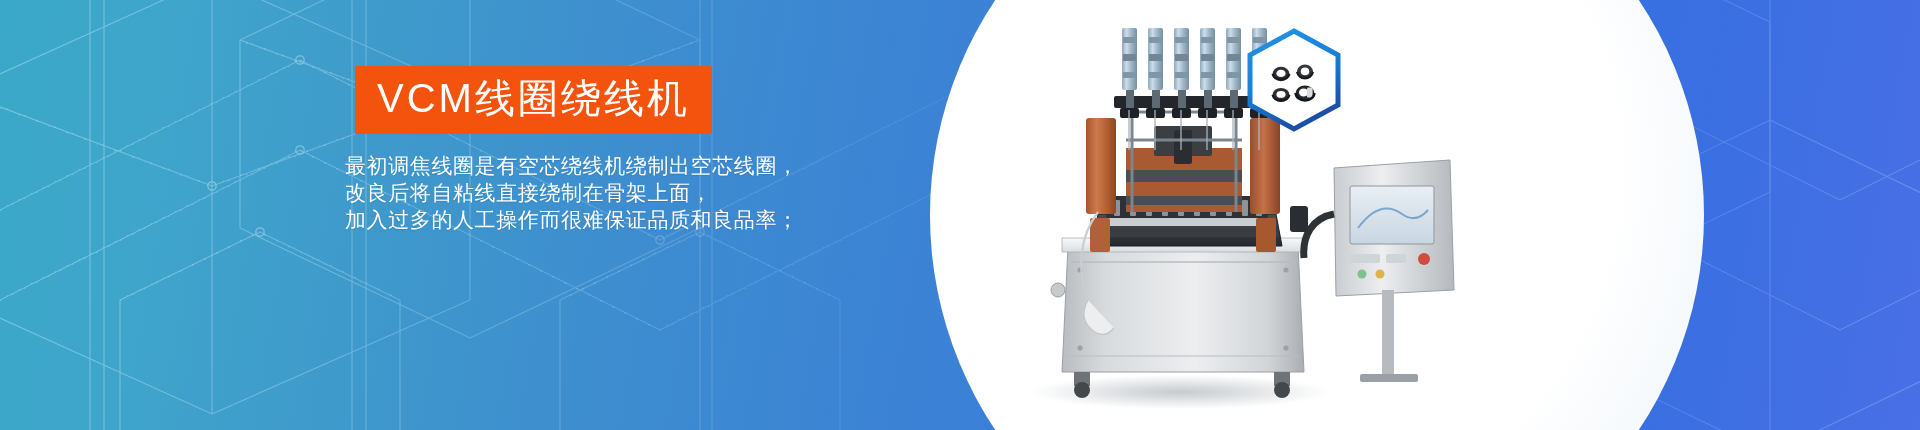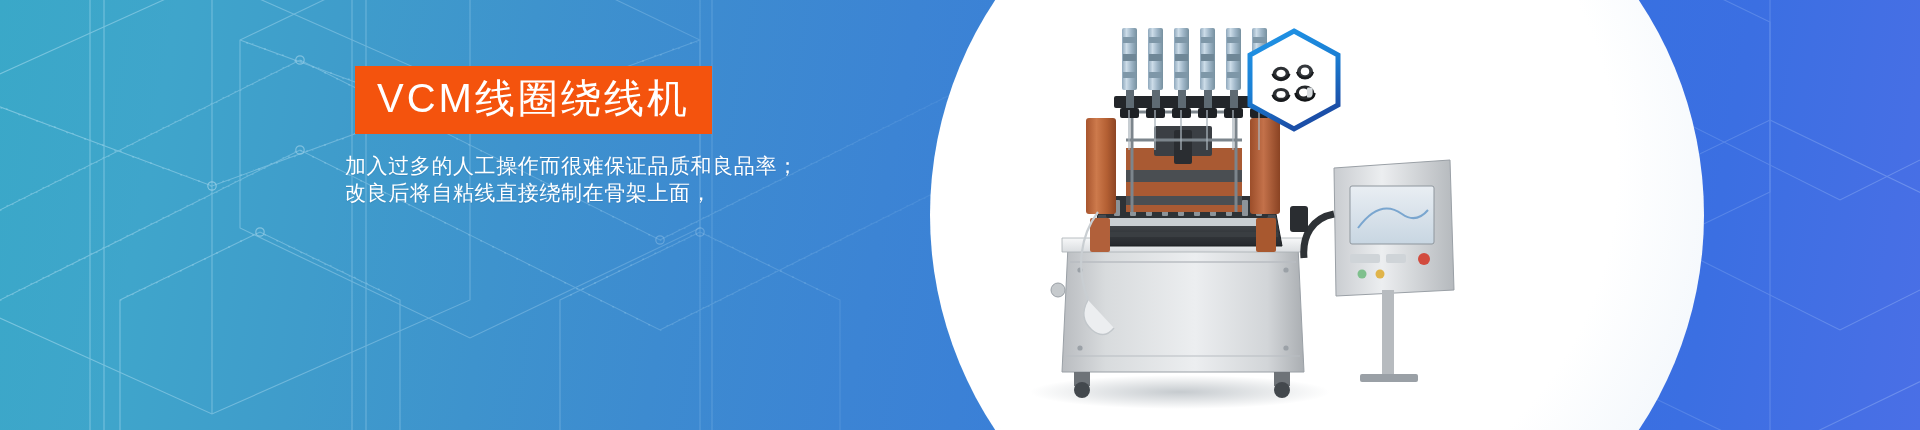--- a/index.html
+++ b/index.html
@@ -395,17 +395,18 @@
         <path d="M-0.4 8 a9.4 7.6 0 0 0 18.8 0" stroke="#121416" stroke-width="2.4" fill="none"></path>
       </g>
     </g>
   </svg>
 
   <div class="title-box">
     <span class="t">VCM线圈绕线机</span>
   </div>
 
   <div class="body-text">
+    <span class="ln">最初调焦线圈是有空芯绕线机绕制出空芯线圈，</span>
+    <span class="ln">改良后将自粘线直接绕制在骨架上面，</span>
     <span class="ln">加入过多的人工操作而很难保证品质和良品率；</span>
-    <span class="ln">改良后将自粘线直接绕制在骨架上面，</span>
   </div>
 
 </div>
 
 </body></html>

